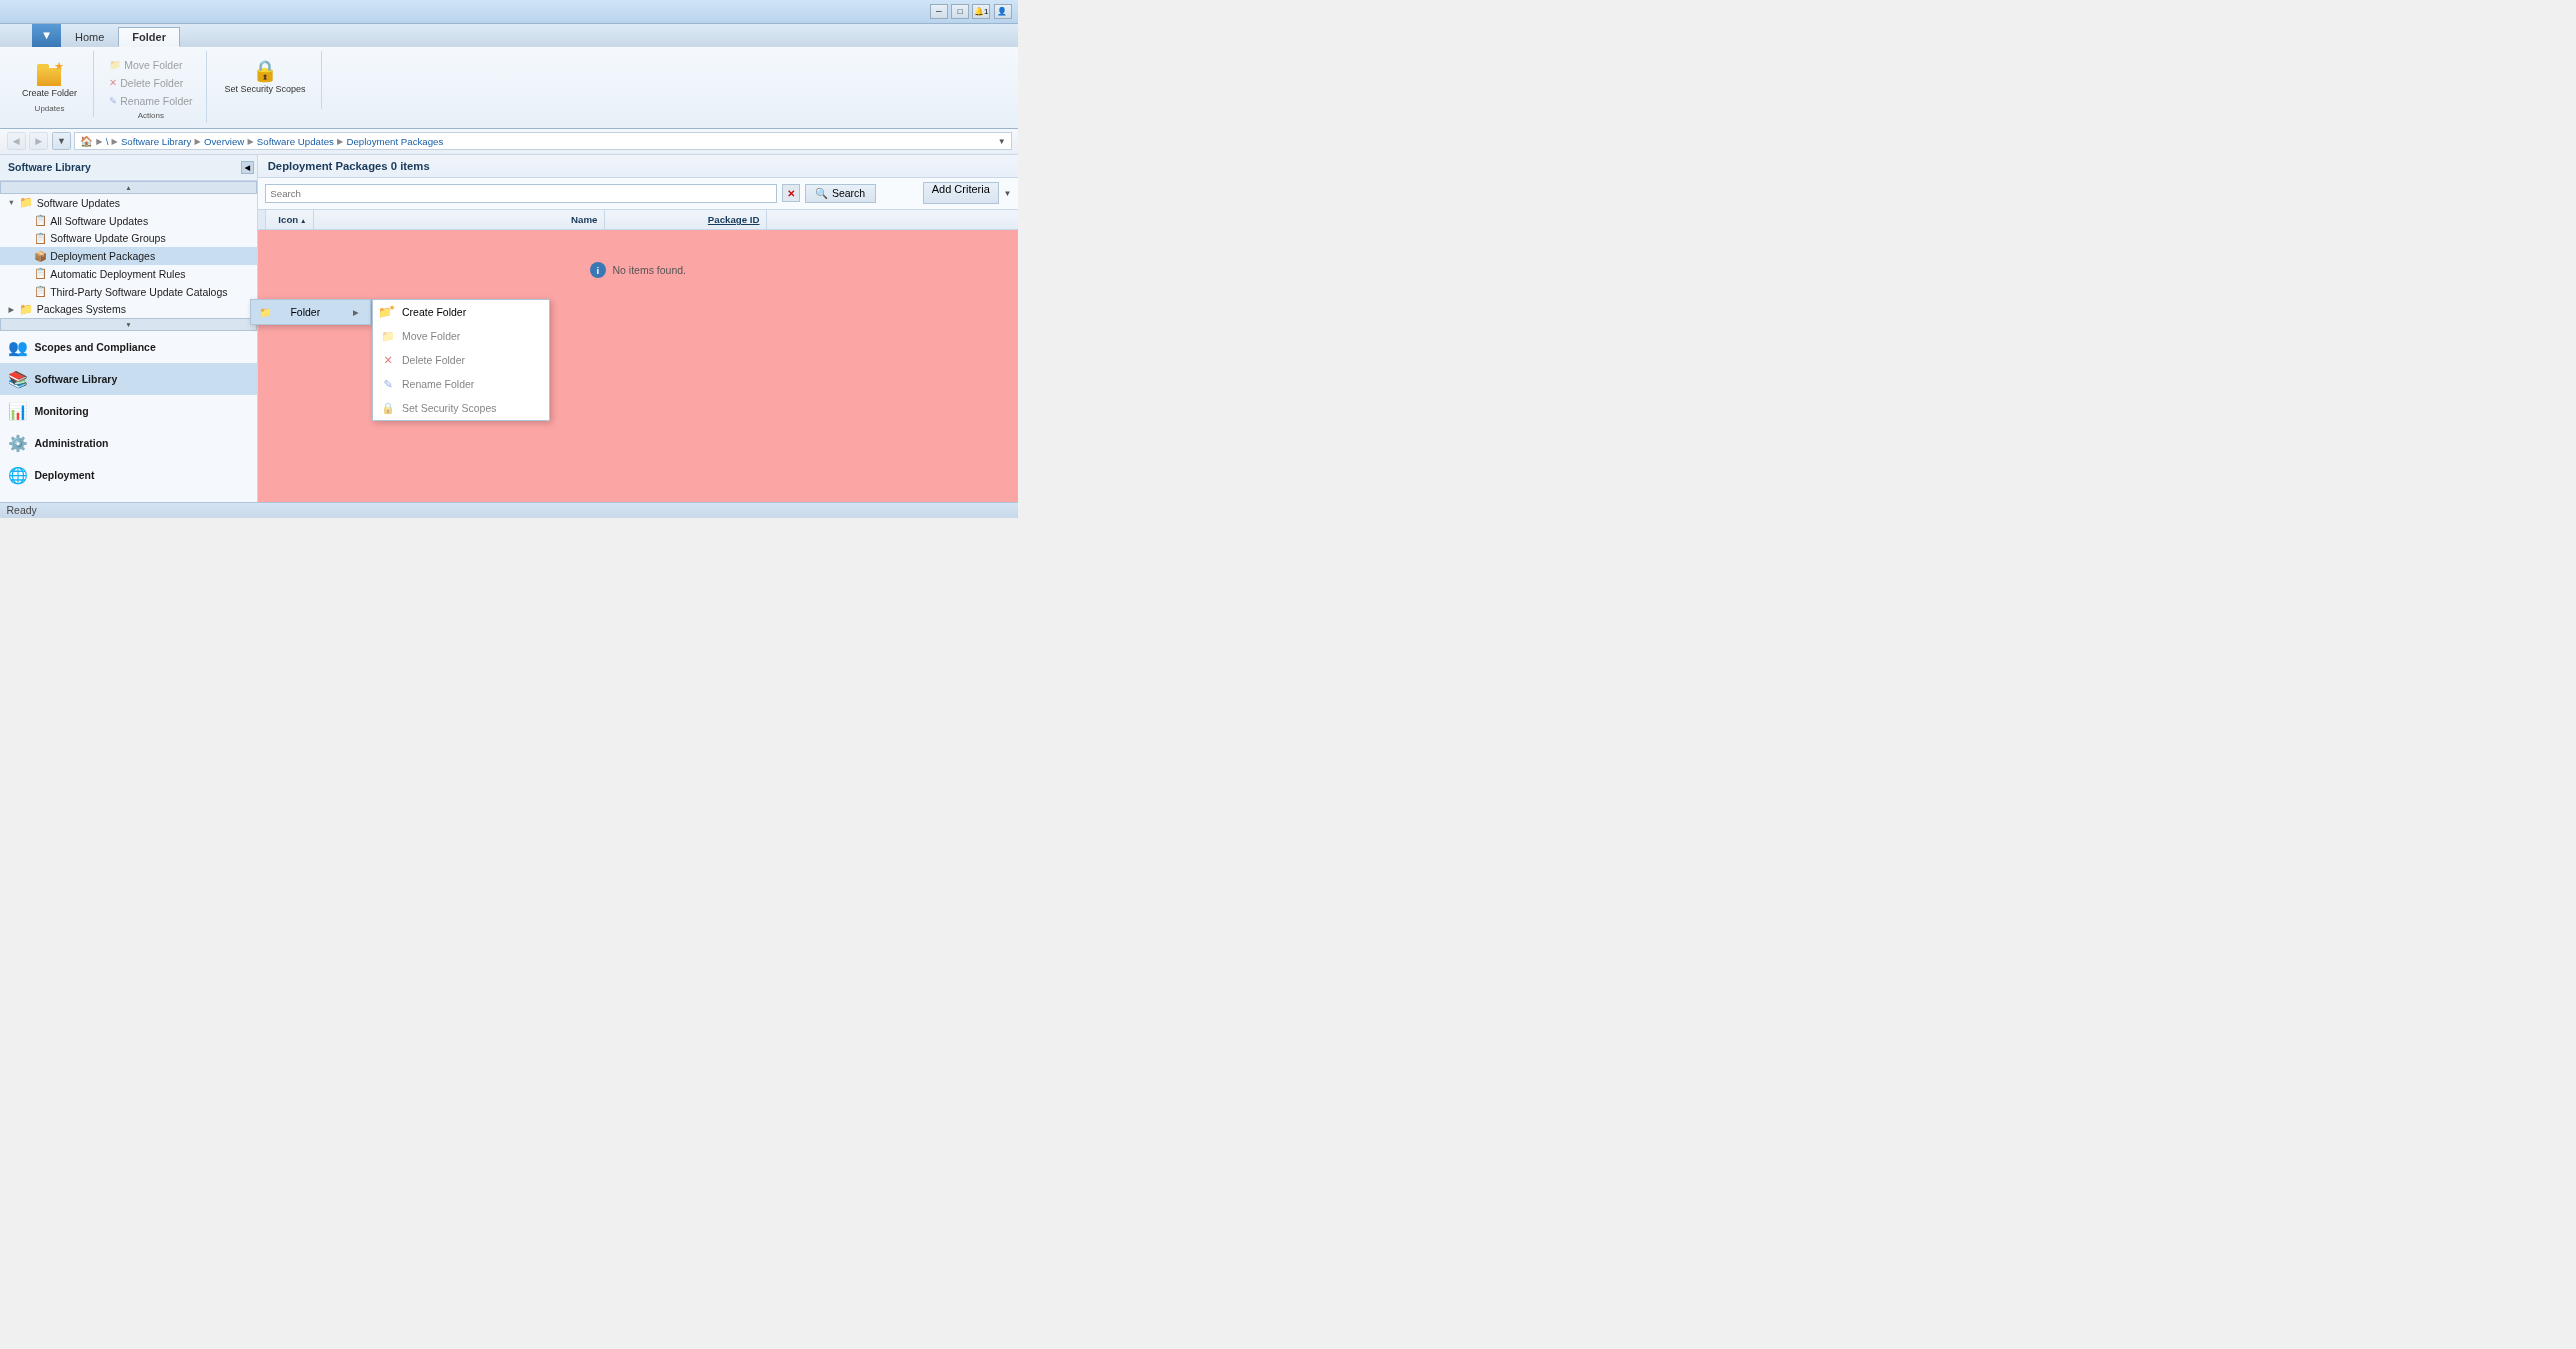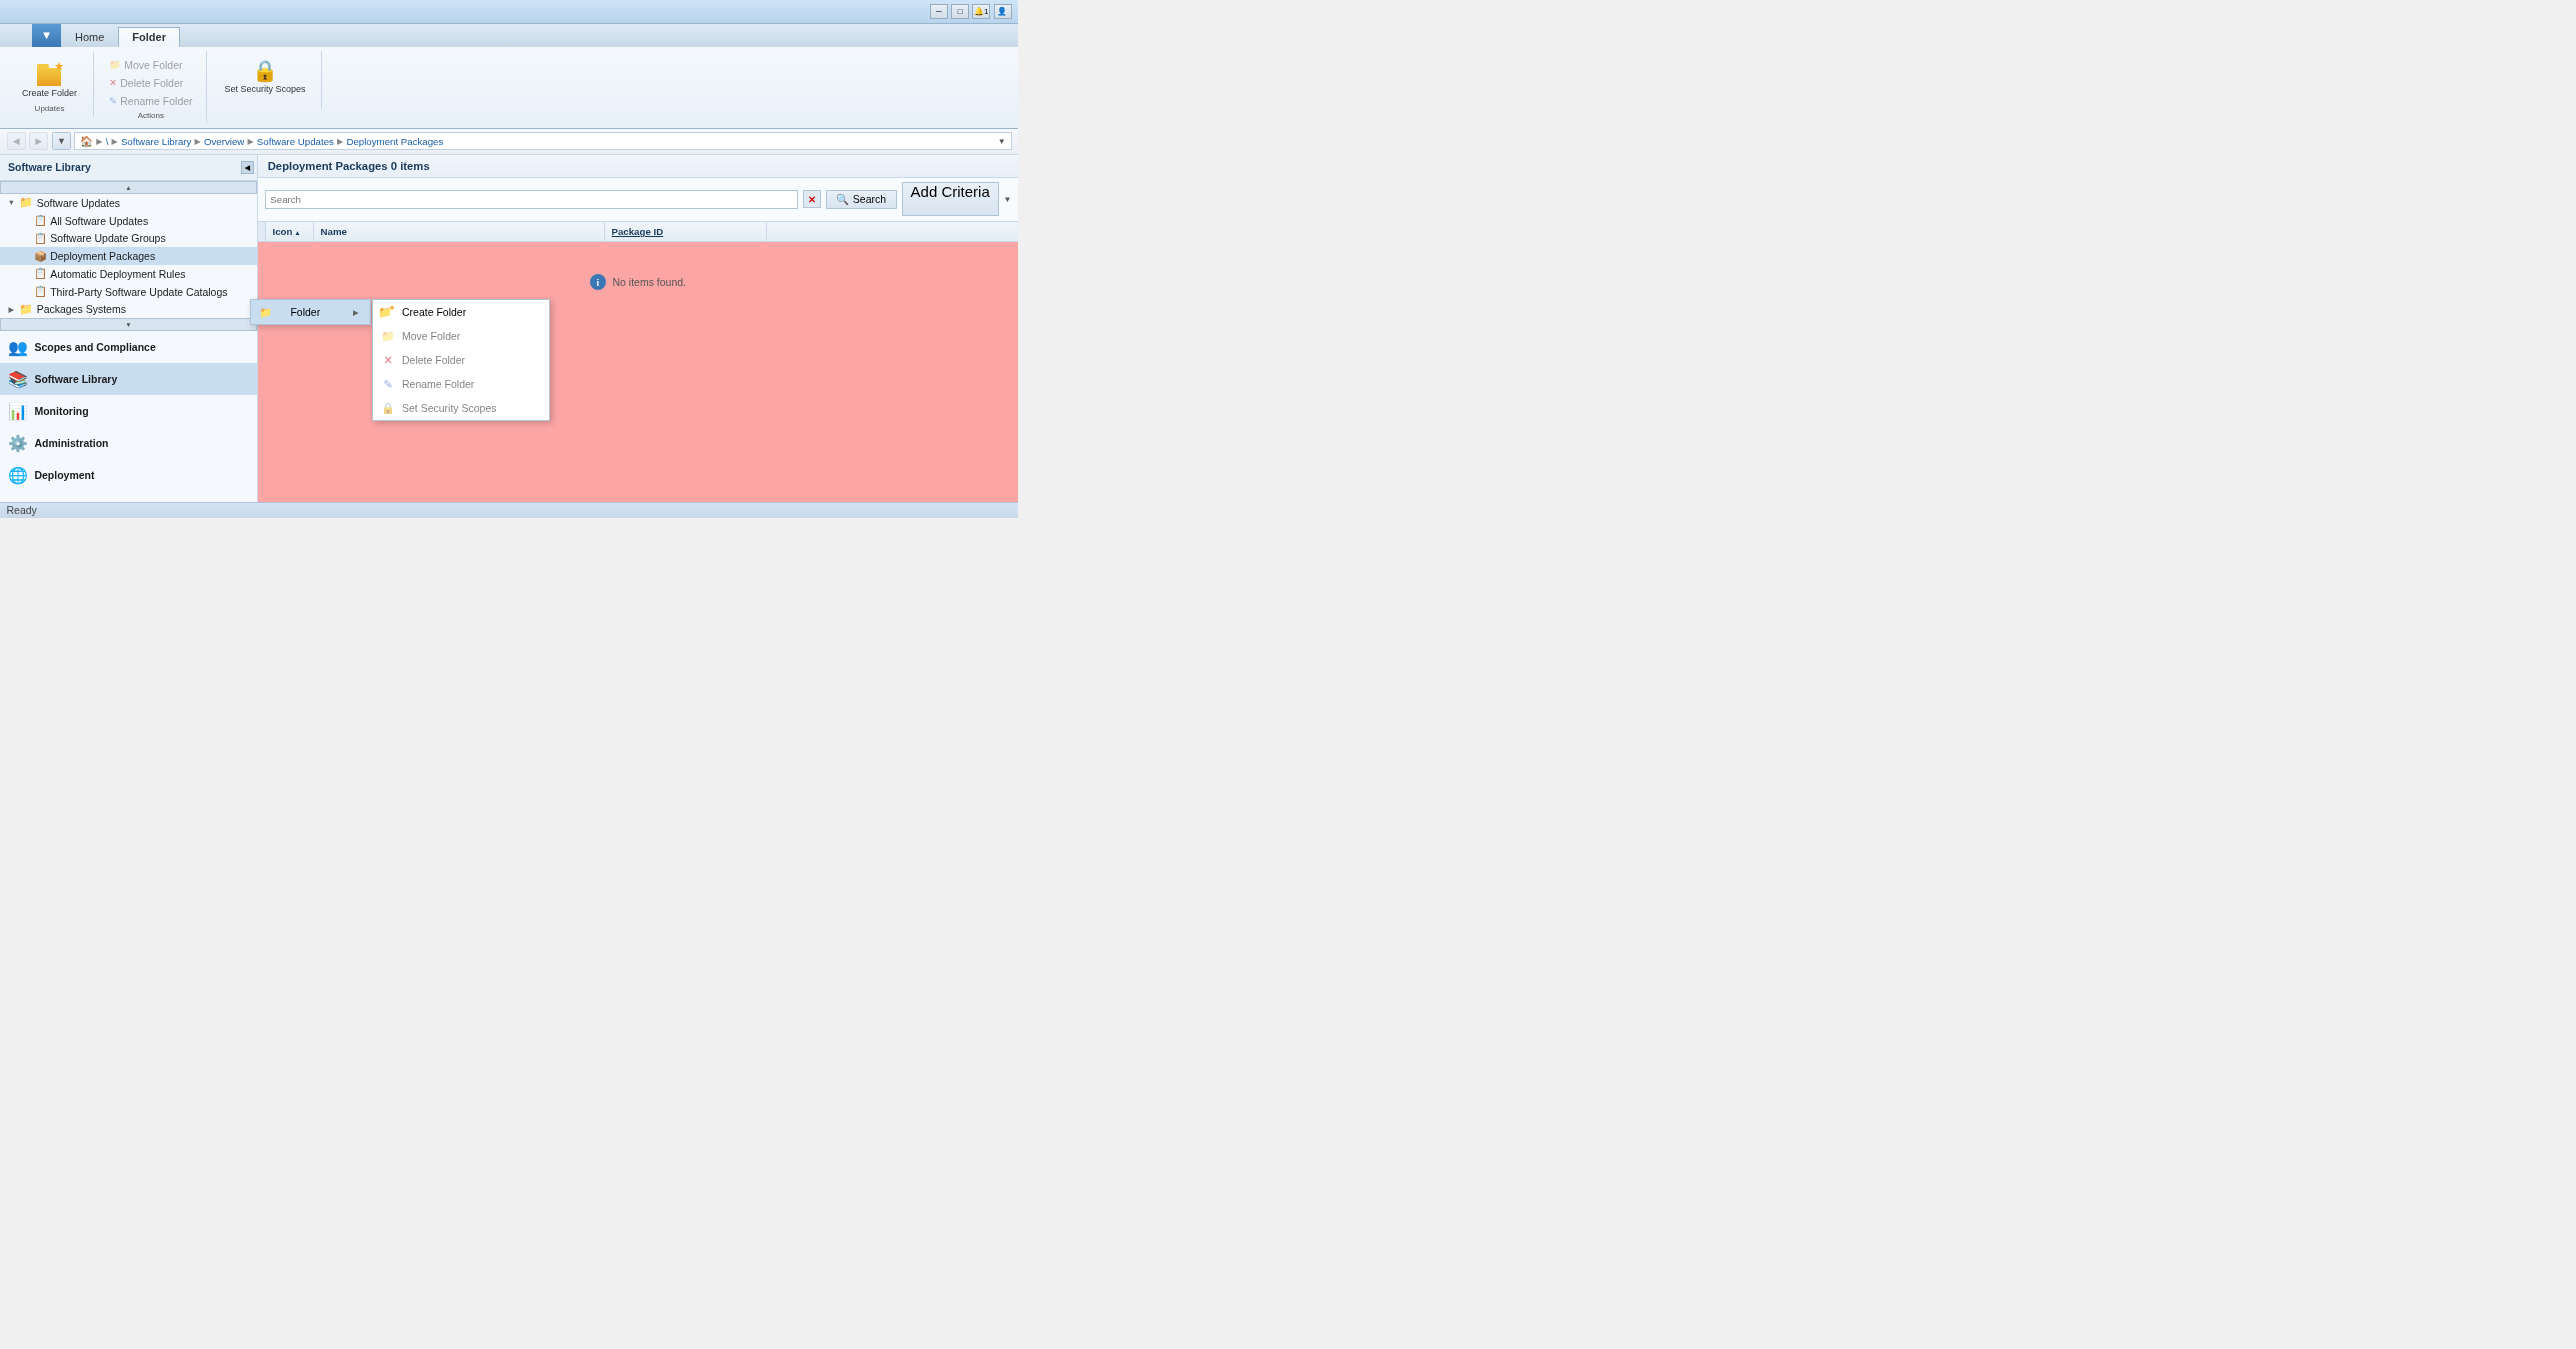--- a/index.html
+++ b/index.html
@@ -149,23 +149,23 @@
     }
     .nav-section-item.active { background: #c8ddf0; font-weight: 700; }
 
     
     .content { flex: 1; background: #fca5a5; overflow: hidden; display: flex; flex-direction: column; }
     .content-header { padding: 4.8px 9.7px; background: linear-gradient(to bottom, #f0f5fa, #e8eff8); border-bottom: 0.8px solid #c8d8e8; font-weight: 700; font-size: 11.3px; color: #1a3a5a; }
     .search-bar { display: flex; align-items: center; padding: 4.8px 6.5px; gap: 4.8px; border-bottom: 0.8px solid #c8d8e8; background: #f8fbfe; }
     .search-input { flex: 1; height: 19.4px; border: 0.8px solid #b0c4d8; padding: 0 4.8px; font-size: 9.7px; }
     .search-clear { width: 18px; height: 18px; background: #e0e8f0; border: 0.8px solid #b0c4d8; cursor: pointer; display: flex; align-items: center; justify-content: center; color: #c00; font-size: 9.7px; font-weight: bold; }
     .search-btn { height: 19.4px; padding: 0 9.7px; background: linear-gradient(to bottom, #e8f0f8, #d8e4f0); border: 0.8px solid #b0c4d8; cursor: pointer; display: flex; align-items: center; gap: 3.2px; font-size: 9.7px; }
-    .add-criteria-btn { height: 34px; padding: 0 8px; background: linear-gradient(to bottom, #e8f0f8, #d8e4f0); border: 0.8px solid #b0c4d8; cursor: pointer; font-size: 15px; white-space: nowrap; }
+    .add-criteria-btn { height: 22px; padding: 0 8px; background: linear-gradient(to bottom, #e8f0f8, #d8e4f0); border: 0.8px solid #b0c4d8; cursor: pointer; font-size: 11px; white-space: nowrap; margin-left: 42px; }
     .table-header { display: flex; border-bottom: 1.6px solid #c8d8e8; background: linear-gradient(to bottom, #f0f5fa, #e4edf5); }
-    .table-col { padding: 4px 6.5px; font-weight: 600; font-size: 9.7px; color: #1a3a5a; border-right: 0.8px solid #c8d8e8; cursor: pointer; }
+    .table-col { padding: 4px 6.5px; font-weight: 600; font-size: 9.7px; color: #1a3a5a; border-right: 0.8px solid #c8d8e8; cursor: pointer; text-align: right; }
     .table-col.sort-asc::after { content: ' ▲'; font-size: 6.5px; }
     .no-items { display: flex; align-items: center; justify-content: center; gap: 6.5px; padding: 32px; color: #555; font-size: 11.3px; }
     .info-icon { width: 16px; height: 16px; background: #3a78b5; border-radius: 50%; color: white; display: flex; align-items: center; justify-content: center; font-size: 9.7px; font-weight: bold; flex-shrink: 0; }
     .context-menu {
       position: absolute;
       left: 250px;
       top: 299px;
       background: white;
       border: 0.8px solid #b0c4d8;
       box-shadow: 2.4px 2.4px 6.5px rgba(0,0,0,0.2);

